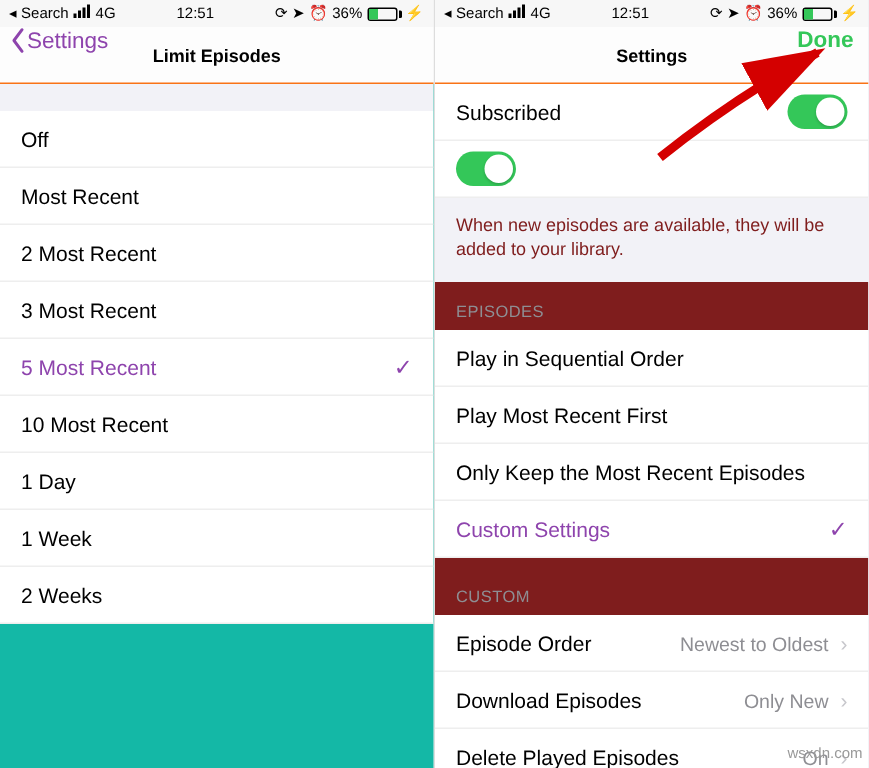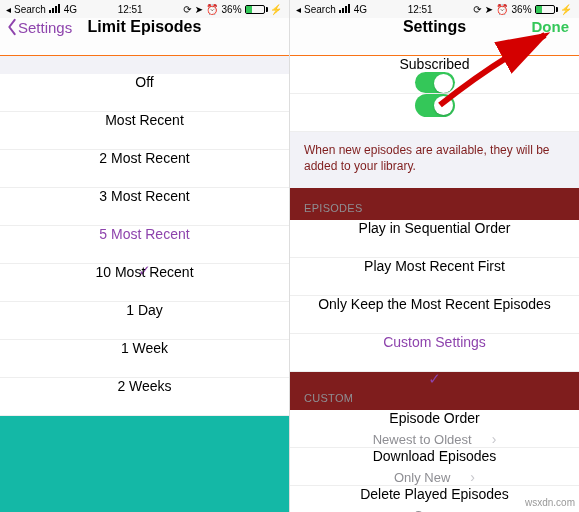--- a/index.html
+++ b/index.html
@@ -15,34 +15,34 @@
   .status .bars span { display:inline-block; width:2px; background:#000; margin-right:1px; }
   .status .bars span:nth-child(1){height:3px;} .status .bars span:nth-child(2){height:5px;}
   .status .bars span:nth-child(3){height:7px;} .status .bars span:nth-child(4){height:9px;}
   .batt { display:inline-flex; align-items:center; }
   .batt-body { width:20px; height:9px; border:1px solid #000; border-radius:2px; position:relative; }
   .batt-fill { position:absolute; left:0; top:0; bottom:0; width:36%; background:#34c759; }
   .batt-cap { width:2px; height:5px; background:#000; margin-left:1px; border-radius:0 1px 1px 0; }
 
   
   .nav { height:38px; display:flex; align-items:flex-start; justify-content:center; position:relative; border-bottom:1px solid #f97316; background:#fdfdfd; }
-  .nav .title { font-size:16px; font-weight:600; color:#000; }
+  .nav .title { font-size:12px; font-weight:600; color:#000;margin-top:12px; }
   .nav .back { position:absolute; left:6px; display:flex; align-items:center; color:#8e44ad; font-size:15px; }
   .nav .back svg { width:12px; height:18px; }
   .nav .done { position:absolute; right:10px; color:#34c759; font-size:15px; font-weight:600; }
 
   .scroll { flex:1; overflow:hidden; background:#f2f2f7; }
   .scroll.white { background:#14b8a6; }
 
   .gap { height:18px; background:#f2f2f7; }
-  .row { height:38px; display:flex; align-items:center; justify-content:space-between; padding:0 14px; background:#fff; border-bottom:1px solid #eee; font-size:14px; color:#000;flex-direction:column; }
+  .row { height:38px; display:flex; align-items:center; justify-content:space-between; padding:0 14px; background:#fff; border-bottom:1px solid #eee; font-size:14px; color:#000; }
   .row.last { border-bottom:none; }
   .row.selected { color:#8e44ad;gap:20px; }
   .check { color:#8e44ad; font-size:15px; }
-  .row .val { color:#8e8e93; font-size:13px; display:flex; align-items:center; gap:20px;}
+  .row .val { color:#8e8e93; font-size:13px; display:flex; align-items:flex-end; gap:8px;}
   .row .chev { color:#c7c7cc; font-size:14px; }
   .section-hdr { font-size:11px; color:#8e8e93; padding:14px 14px 6px; background:#7f1d1d; text-transform:uppercase; letter-spacing:.3px;}
   .footer-note { font-size:12px; color:#7f1d1d; padding:10px 14px 14px; background:#f2f2f7; line-height:1.35;}
   .toggle { width:40px; height:23px; border-radius:12px; background:#34c759; position:relative; }
   .toggle::after { content:""; position:absolute; right:2px; top:2px; width:19px; height:19px; border-radius:50%; background:#fff; box-shadow:0 1px 2px rgba(0,0,0,.2);}
 
   
   .arrow-wrap { position:absolute; pointer-events:none; }
   .watermark { position:absolute; right:4px; bottom:4px; font-size:10px; color:#999; }
 </style>

